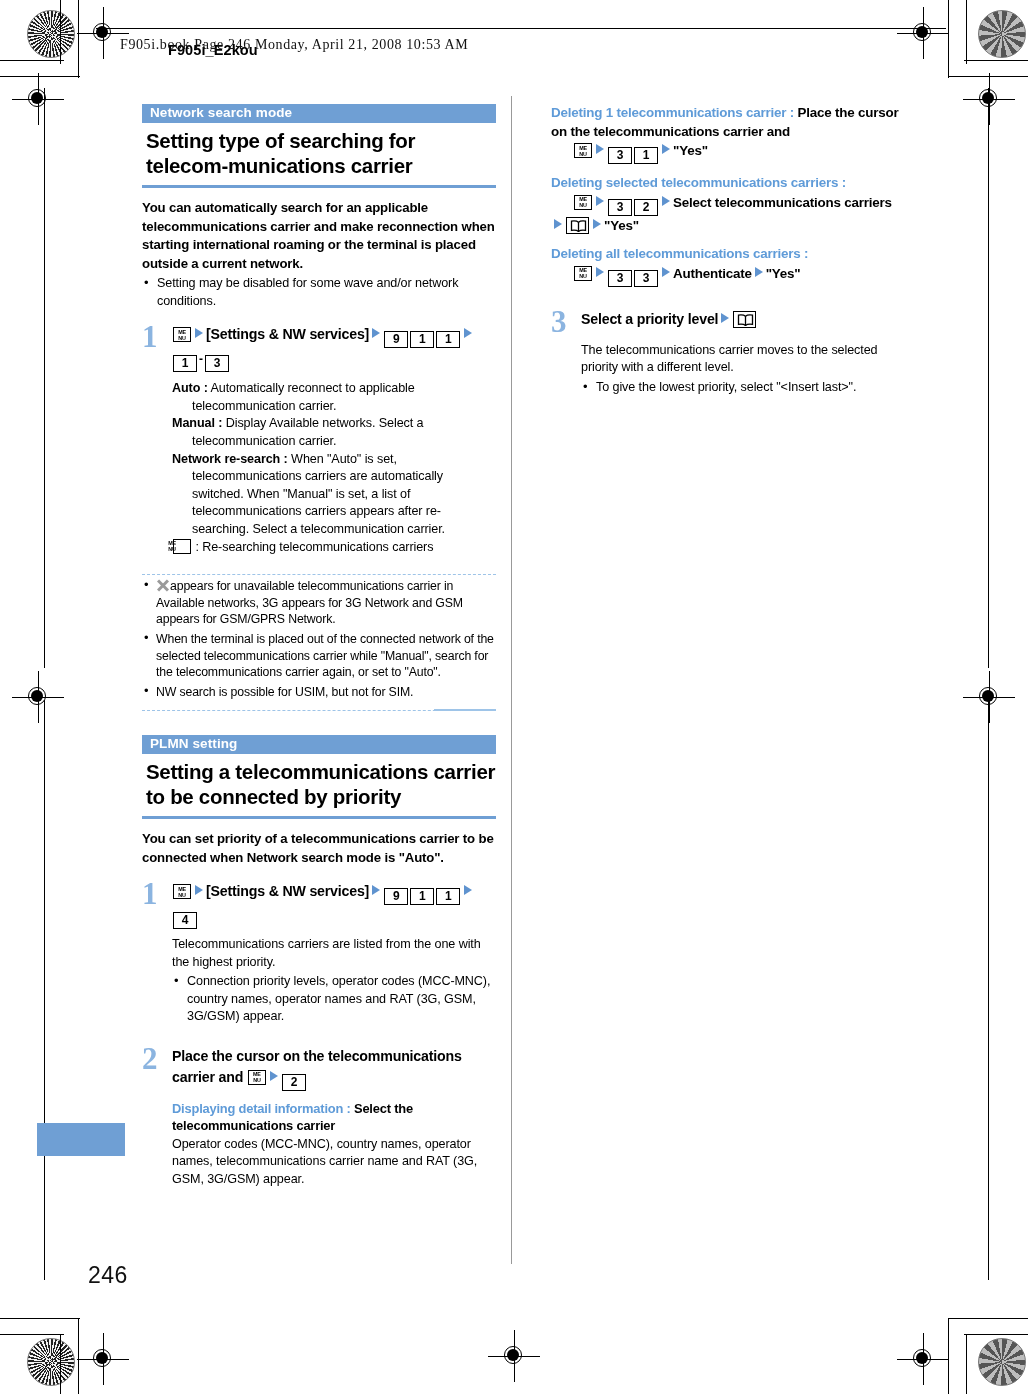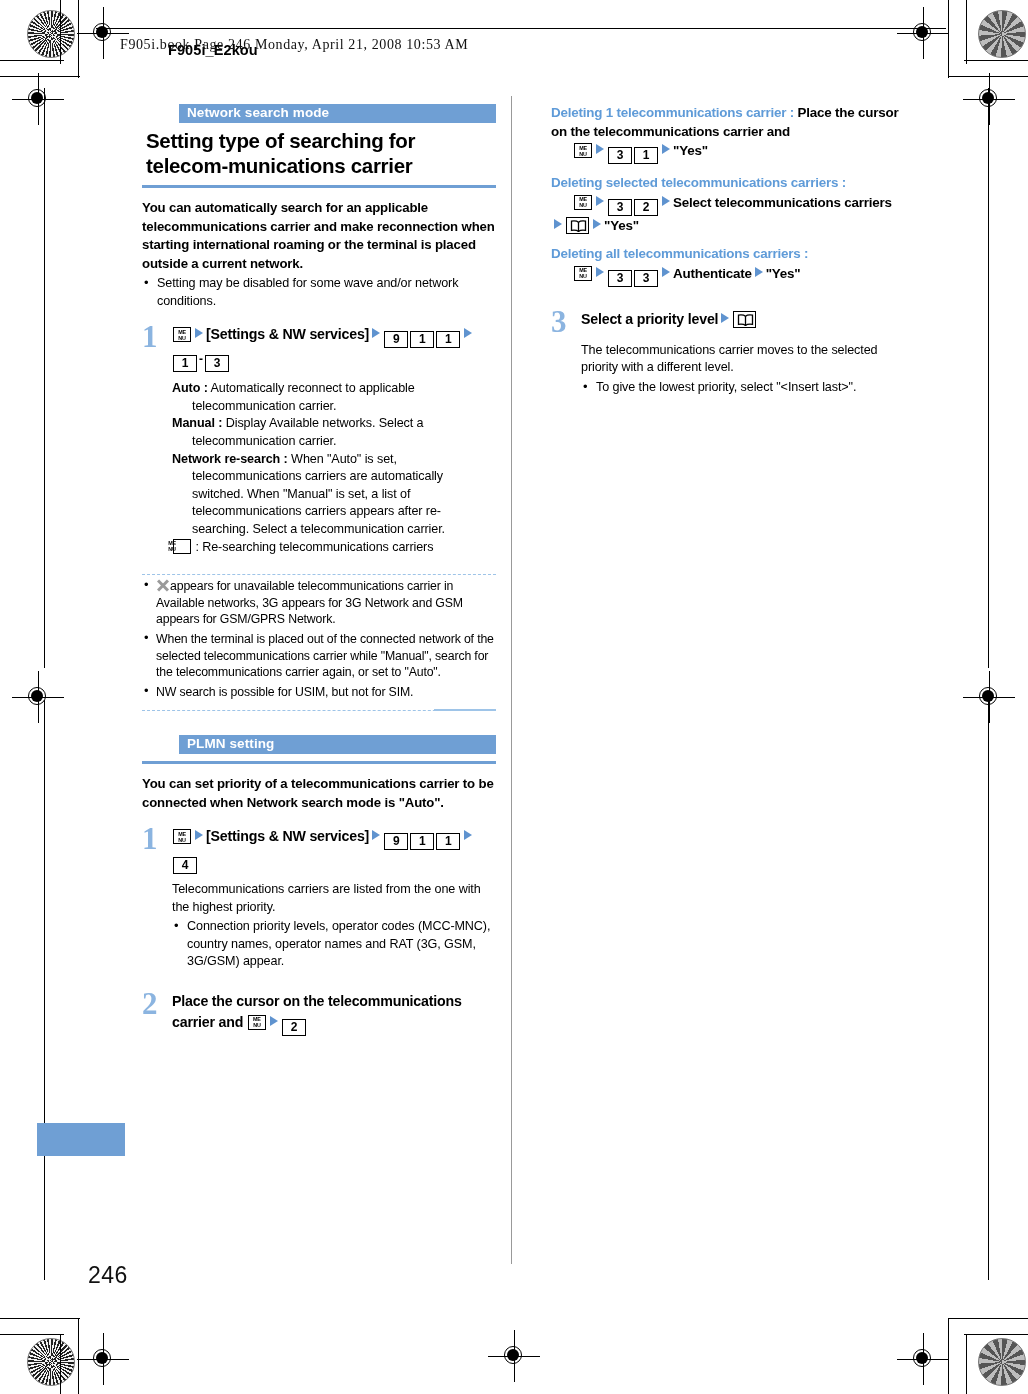--- a/index.html
+++ b/index.html
@@ -28,21 +28,21 @@
 
   .col-divider{position:absolute;left:511px;top:96px;width:1px;height:1168px;background:#999;}
 
   
   .col{position:absolute;top:104px;width:354px;}
   #col-left{left:142px;}
   #col-right{left:551px;}
 
   
   .sec-banner{background:#6f9fd4;color:#fff;font-size:13.5px;font-weight:bold;
-     padding:2px 0 3px 8px;letter-spacing:.1px;line-height:14px;margin-left:37px;}
+     padding:2px 0 3px 8px;letter-spacing:.1px;line-height:14px;}
   .sec-title{font-size:20.5px;font-weight:bold;line-height:25px;margin:5px 0 0 4px;letter-spacing:-0.3px;}
   .sec-rule{height:3px;background:#6f9fd4;margin-top:7px;}
 
   .lead{font-size:13.2px;font-weight:bold;line-height:18.6px;margin-top:11px;letter-spacing:-0.15px;}
 
   ul.bul{list-style:none;margin:2px 0 0 0;padding:0;}
   ul.bul li{position:relative;padding-left:15px;font-size:12.6px;line-height:17.4px;margin-top:2px;letter-spacing:-0.1px;}
   ul.bul li:before{content:"\2022";position:absolute;left:2px;top:-1px;font-size:13px;}
 
   
@@ -230,20 +230,21 @@
       <li>When the terminal is placed out of the connected network of the selected telecommunications carrier while "Manual", search for the telecommunications carrier again, or set to "Auto".</li>
       <li>NW search is possible for USIM, but not for SIM.</li>
     </ul>
     <div class="info-sep bottom">
         <span class="solidpart"></span>
       </div>
   </div>
 
   <div style="margin-top:24px;">
     <div class="sec-banner">PLMN setting</div>
+    <div class="sec-title">Setting a telecommunications carrier to be connected by priority</div>
     <div class="sec-rule"></div>
 
     <div class="lead">You can set priority of a telecommunications carrier to be connected when Network search mode is "Auto".</div>
 
     <div class="step">
       <div class="step-num">1</div>
       <div class="step-body">
         <span class="menukey"><i class="t">ME</i><i class="b">NU</i></span><span class="arrow"></span><span>[Settings &amp; NW services]</span><span class="arrow"></span><span class="numkey">9</span><span class="numkey">1</span><span class="numkey">1</span><span class="arrow"></span><span class="numkey">4</span>
       </div>
     </div>
@@ -253,20 +254,24 @@
       <li>Connection priority levels, operator codes (MCC-MNC), country names, operator names and RAT (3G, GSM, 3G/GSM) appear.</li>
     </ul>
 
     <div class="step" style="margin-top:20px;">
       <div class="step-num">2</div>
       <div class="step-body">
         <span>Place the cursor on the telecommunications carrier and</span> <span class="menukey"><i class="t">ME</i><i class="b">NU</i></span><span class="arrow"></span><span class="numkey">2</span>
       </div>
     </div>
 
+    <div style="margin-left:30px;margin-top:9px;">
+      <div class="detail-head"><span>Displaying detail information :</span> <span class="blk">Select the telecommunications carrier</span></div>
+      <div style="font-size:12.6px;line-height:17.4px;margin-top:1px;letter-spacing:-0.1px;">Operator codes (MCC-MNC), country names, operator names, telecommunications carrier name and RAT (3G, GSM, 3G/GSM) appear.</div>
+    </div>
   </div>
 </div>
 
 <div class="col" id="col-right">
 
   <div class="blue-block first-blue">
     <div class="blue-head"><span>Deleting 1 telecommunications carrier :</span> <span class="blk">Place the cursor on the telecommunications carrier and</span></div>
     <div class="cont">
       <span class="menukey"><i class="t">ME</i><i class="b">NU</i></span><span class="arrow"></span><span class="numkey">3</span><span class="numkey">1</span><span class="arrow"></span><span>"Yes"</span>
     </div>

